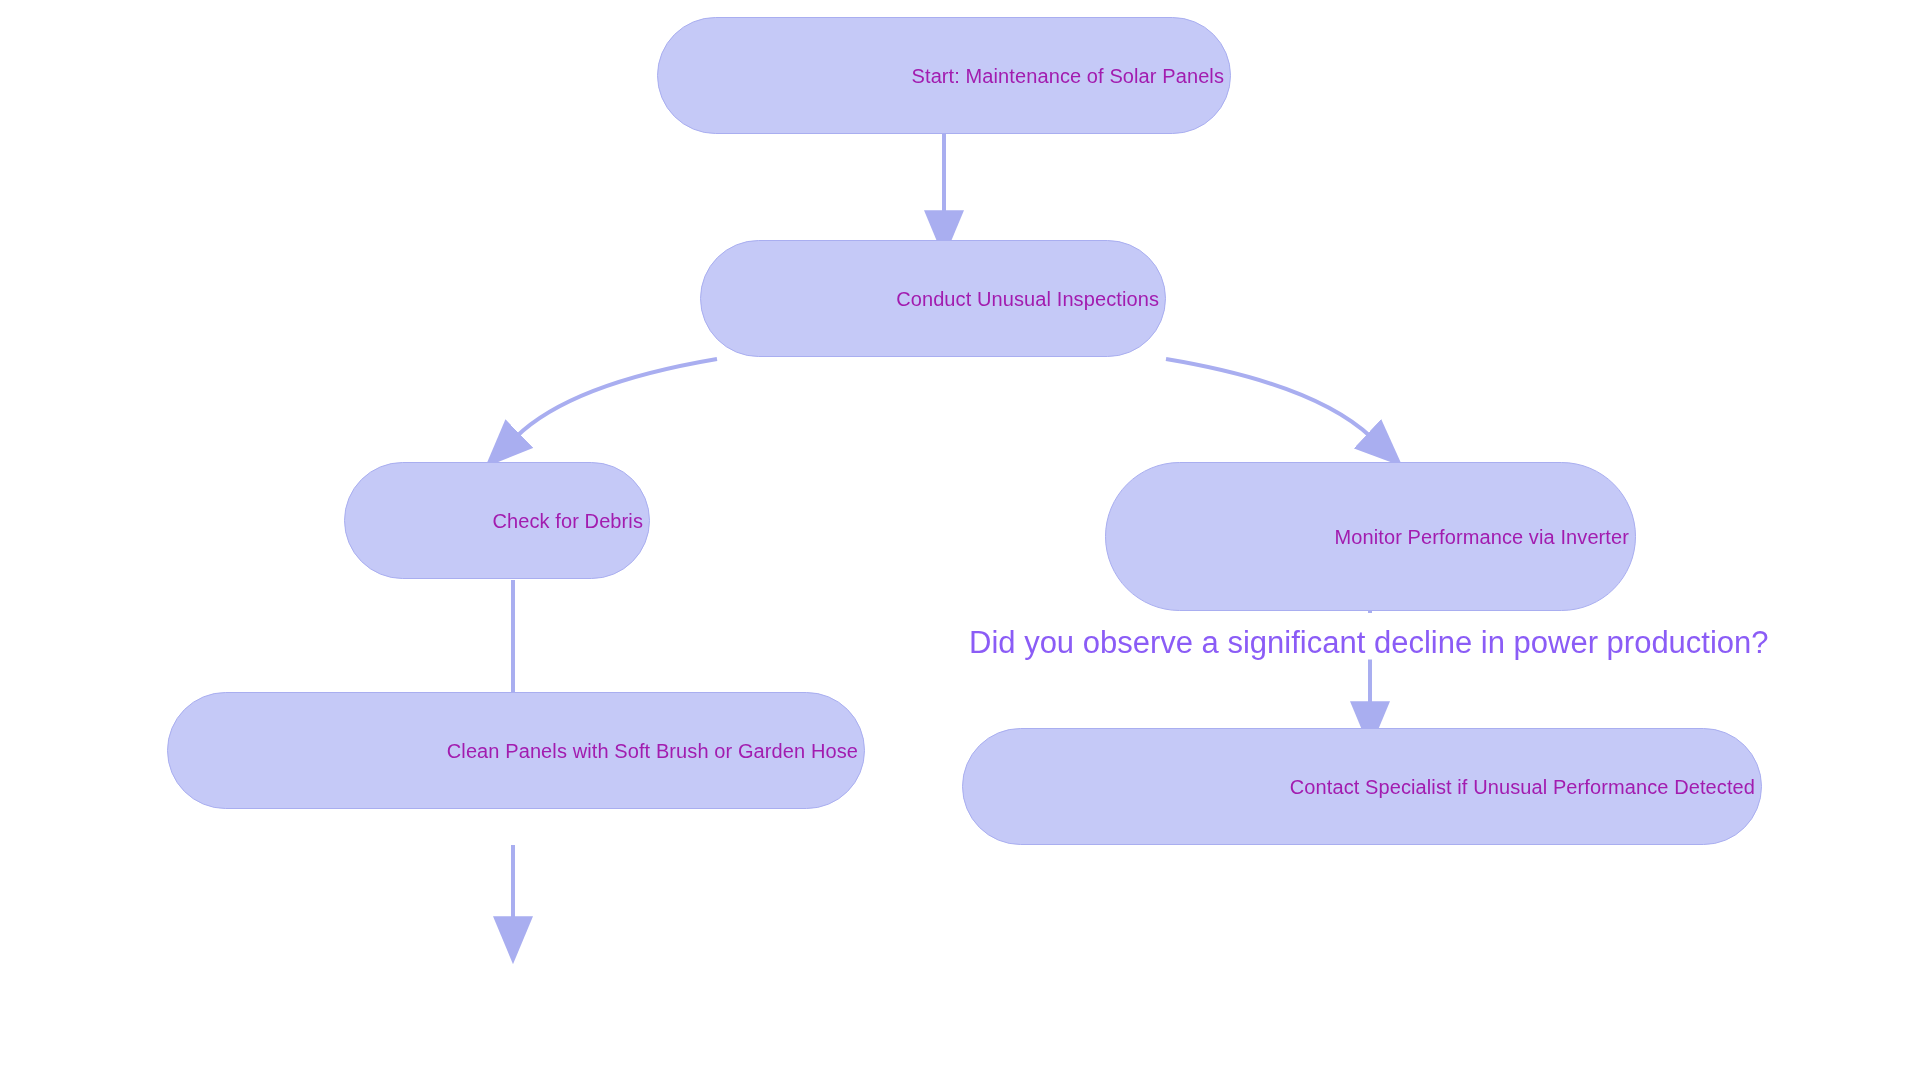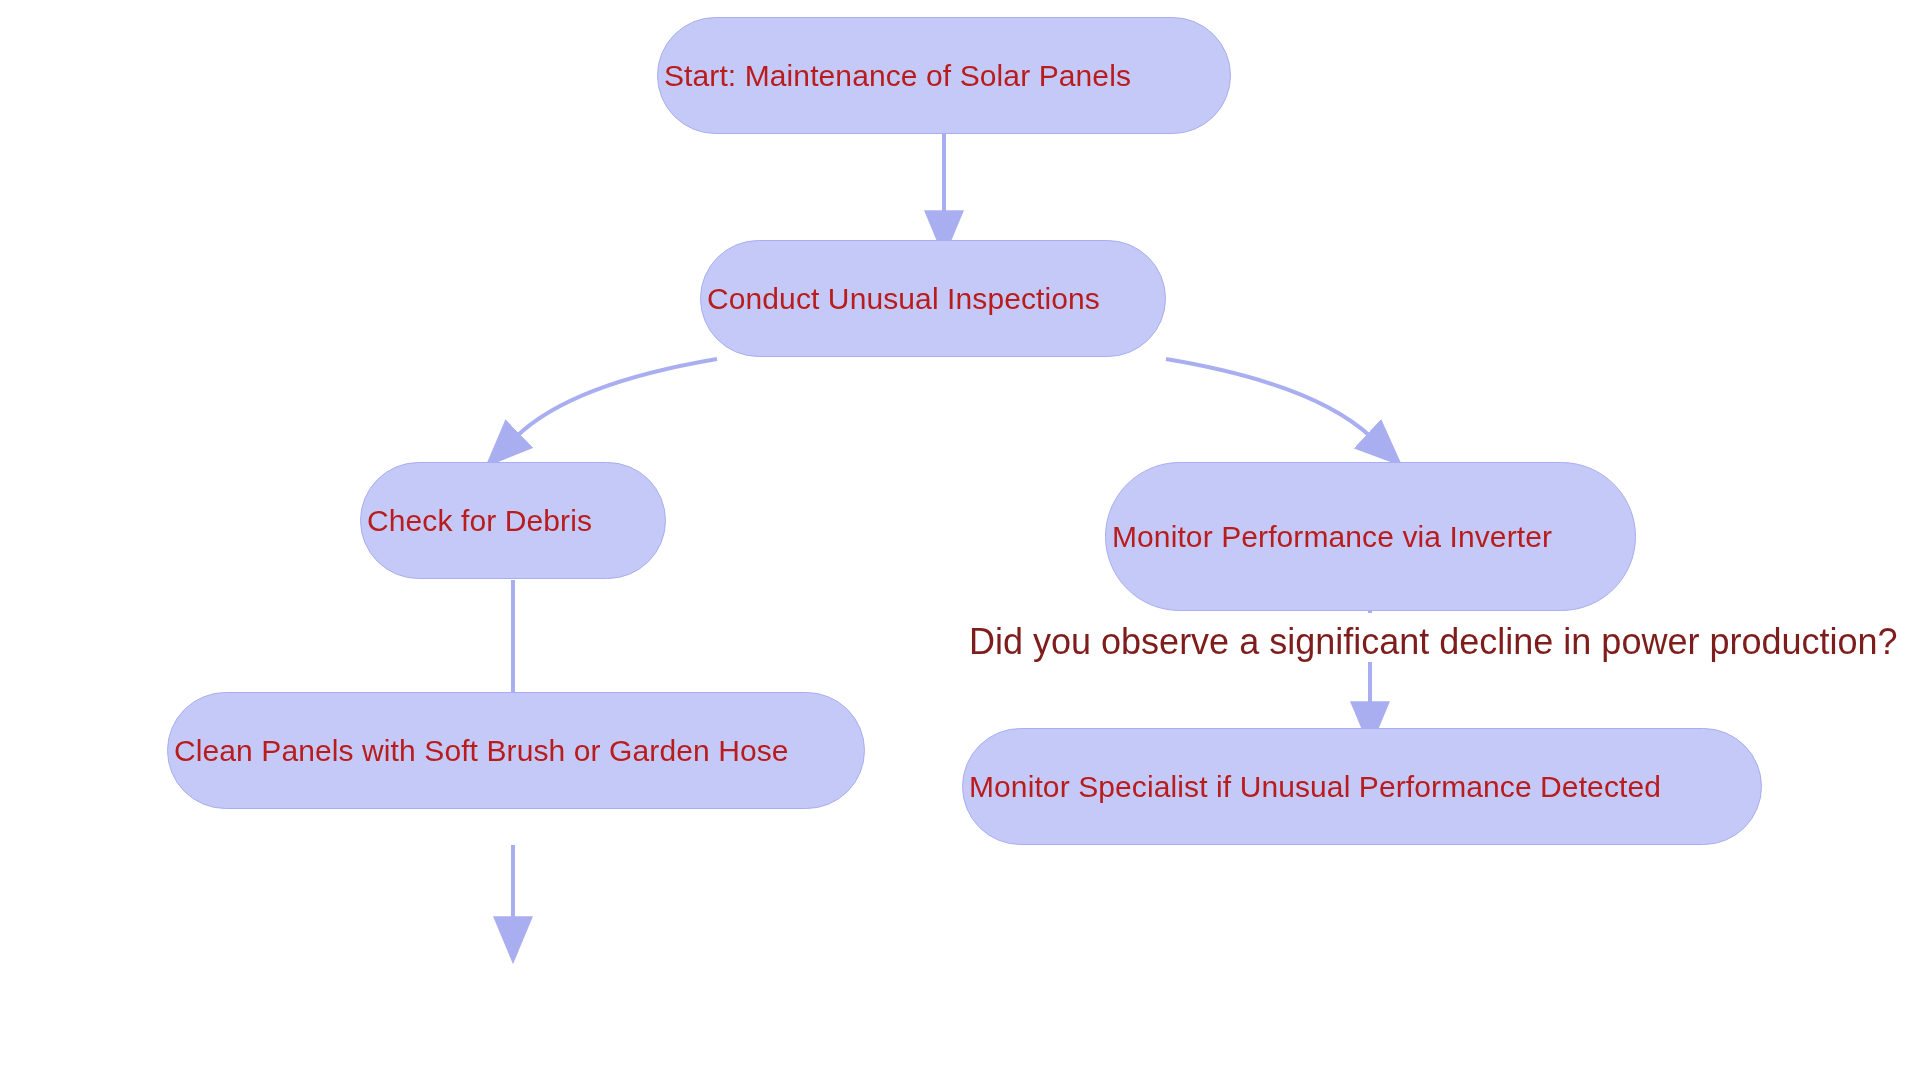--- a/index.html
+++ b/index.html
@@ -26,40 +26,40 @@
     top: 0;
     width: 1920px;
     height: 1083px;
     pointer-events: none;
   }
   .node {
     position: absolute;
     box-sizing: border-box;
     display: flex;
     align-items: center;
-    justify-content: flex-start;
+    justify-content: flex-end;
     background: #c5c9f7;
     border: 1.6px solid #a9aef0;
     border-radius: 999px;
-    color: #b91c1c;
-    font-size: 30px;
+    color: #a21caf;
+    font-size: 20px;
     font-weight: 400;
     letter-spacing: 0.1px;
     white-space: nowrap;
     line-height: 1;
     cursor: pointer;
   }
   .node .node-label {
     display: block;
     padding: 0 6px;
   }
   .edge-label {
     position: absolute;
-    color: #7f1d1d;
-    font-size: 36px;
+    color: #8b5cf6;
+    font-size: 31px;
     line-height: 1;
     white-space: nowrap;
     background: #ffffff;
     padding: 2px 4px;
   }
 </style>
 </head>
 <body>
 
 <div id="flowchart-canvas">
@@ -98,34 +98,34 @@
   </svg>
 
   <div class="node" style="left:657px; top:17px; width:574px; height:117px;">
     <span class="node-label">Start: Maintenance of Solar Panels</span>
   </div>
 
   <div class="node" style="left:700px; top:240px; width:466px; height:117px;">
     <span class="node-label">Conduct Unusual Inspections</span>
   </div>
 
-  <div class="node" style="left:360px; top:462px; width:306px; height:117px;">
+  <div class="node" style="left:344px; top:462px; width:306px; height:117px;">
     <span class="node-label">Check for Debris</span>
   </div>
 
   <div class="node" style="left:1105px; top:462px; width:531px; height:149px;">
     <span class="node-label">Monitor Performance via Inverter</span>
   </div>
 
   <div class="edge-label" style="left:965px; top:642px; transform:translateY(-50%);">
     <span>Did you observe a significant decline in power production?</span>
   </div>
 
   <div class="node" style="left:167px; top:692px; width:698px; height:117px;">
     <span class="node-label">Clean Panels with Soft Brush or Garden Hose</span>
   </div>
 
   <div class="node" style="left:962px; top:728px; width:800px; height:117px;">
-    <span class="node-label">Monitor Specialist if Unusual Performance Detected</span>
+    <span class="node-label">Contact Specialist if Unusual Performance Detected</span>
   </div>
 
 
 </div>
 
 </body></html>

